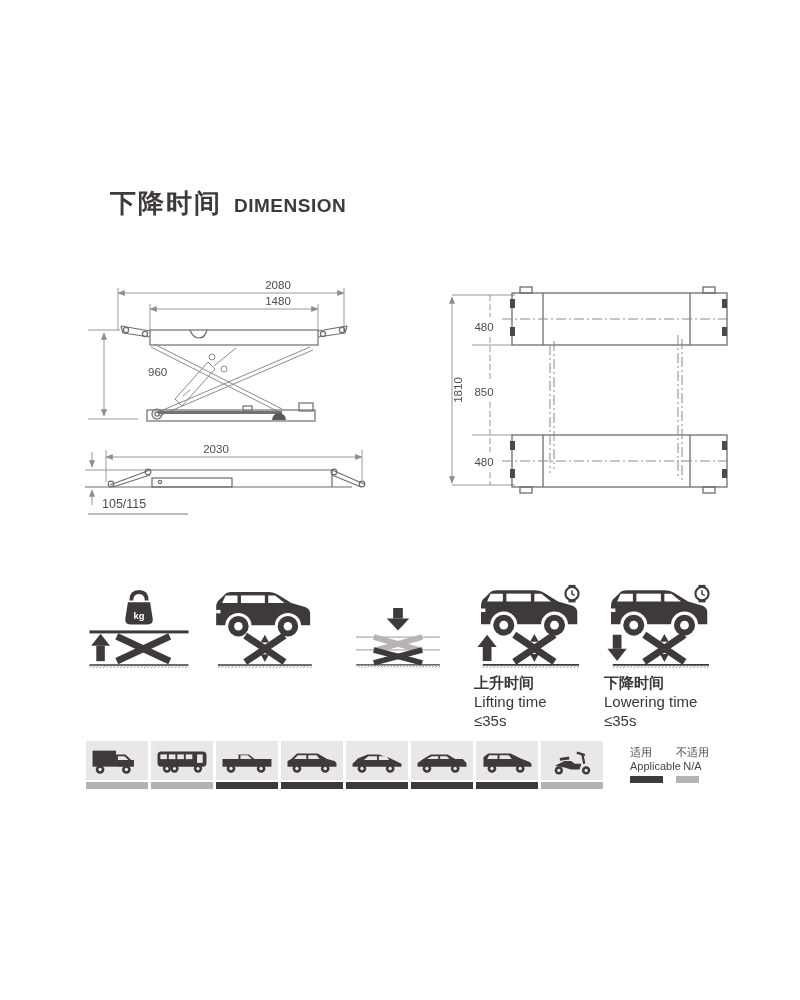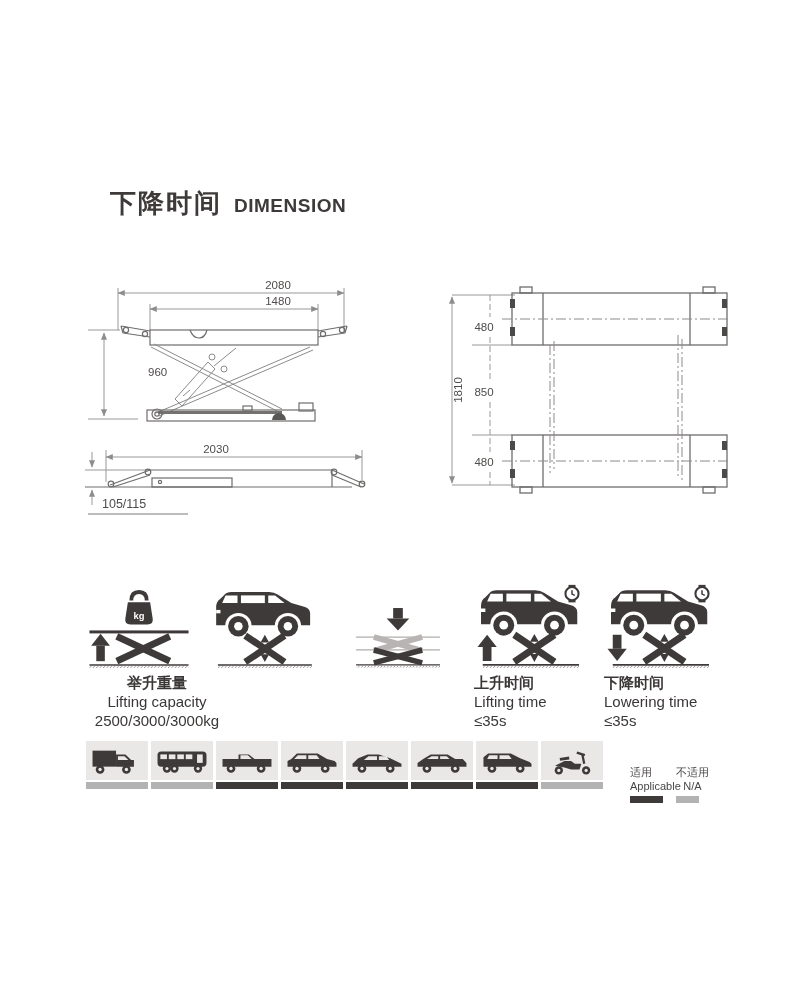--- a/index.html
+++ b/index.html
@@ -10,21 +10,21 @@
   .title .en{font-size:19px;margin-left:12px;letter-spacing:0.5px;}
   .drawing{position:absolute;}
   .dim-text{font-size:11.5px;fill:#4f4c4b;font-family:"Liberation Sans","DejaVu Sans",sans-serif;}
   .spec{position:absolute;top:586px;width:142px;}
   .spec-icon{height:82px;display:flex;align-items:flex-end;}
   .spec-text{margin-top:5px;font-size:15px;line-height:19px;color:#3a3736;}
   .spec-text .zh{font-weight:600;}
   .tile{position:absolute;top:741px;width:62px;height:39px;background:#e9e8e7;
         display:flex;align-items:center;justify-content:center;}
   .tilebar{position:absolute;top:782px;width:62px;height:7px;background:#b3b3b3;}
-  .legend-col{position:absolute;top:746px;font-size:11px;line-height:13.5px;color:#4a4747;margin-top:20px;}
+  .legend-col{position:absolute;top:746px;font-size:11px;line-height:13.5px;color:#4a4747;}
   .legend-bar{margin-top:3px;height:7px;}
   svg{display:block;}
 </style>
 </head>
 <body>
 
 <div class="page">
 
   <div class="title">
     <span class="zh">下降时间</span><span class="en">DIMENSION</span>
@@ -200,25 +200,20 @@
         <path d="M53,17 Q53,7 62,7 Q71,7 71,17" fill="none" stroke="#3e3a39" stroke-width="4.5"></path>
         <text x="62" y="39" text-anchor="middle" fill="#ffffff" font-size="11" font-weight="bold" font-family="Liberation Sans,sans-serif">kg</text>
         <g stroke="#3e3a39" stroke-width="8">
           <line x1="36" y1="59" x2="98" y2="88"></line>
             <line x1="36" y1="88" x2="98" y2="59"></line>
         </g>
         <line x1="4" y1="92.5" x2="120" y2="92.5" stroke="#3e3a39" stroke-width="1.6"></line>
         <rect x="4" y="93.5" width="116" height="2.5" fill="url(#hA)"></rect>
       </svg>
     </div>
-    <div class="spec-text">
-      <div class="zh">举升重量</div>
-      <div>Lifting capacity</div>
-      <div>2500/3000/3000kg</div>
-    </div>
   </div>
 
   <div class="spec" style="left:208px;">
     <div class="spec-icon">
       <svg width="112" height="82" viewBox="0 0 124 96">
         <defs>
             <pattern id="hB" width="4" height="3" patternUnits="userSpaceOnUse">
               <path d="M0,3 L3,0" stroke="#8d8a89" stroke-width="1"></path>
             </pattern>
           </defs>

